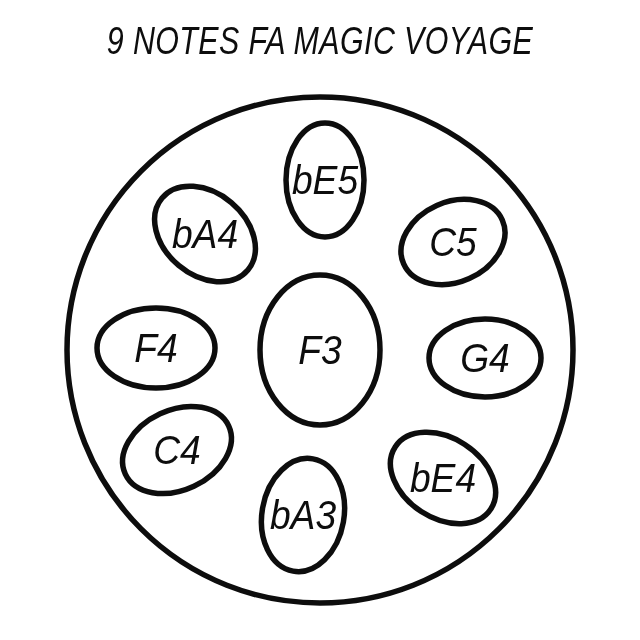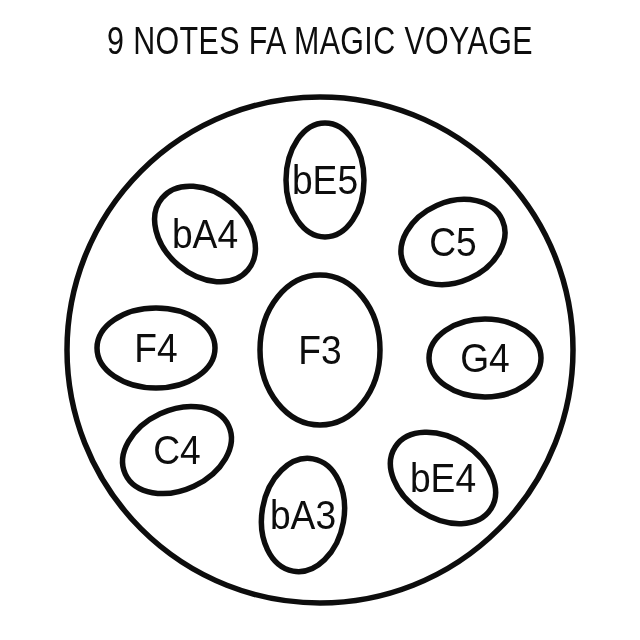--- a/index.html
+++ b/index.html
@@ -11,20 +11,21 @@
     width: 640px;
     height: 640px;
     overflow: hidden;
     font-family: "Liberation Sans", sans-serif;
   }
   #page {
     position: relative;
     width: 512px;
     height: 640px;
     background: #ffffff;
+    font-style: italic;
   }
   #title {
     position: absolute;
     left: 0;
     top: 20px;
     width: 640px;
     text-align: center;
     font-family: "Liberation Sans", sans-serif;
     font-size: 38px;
     font-weight: 400;

